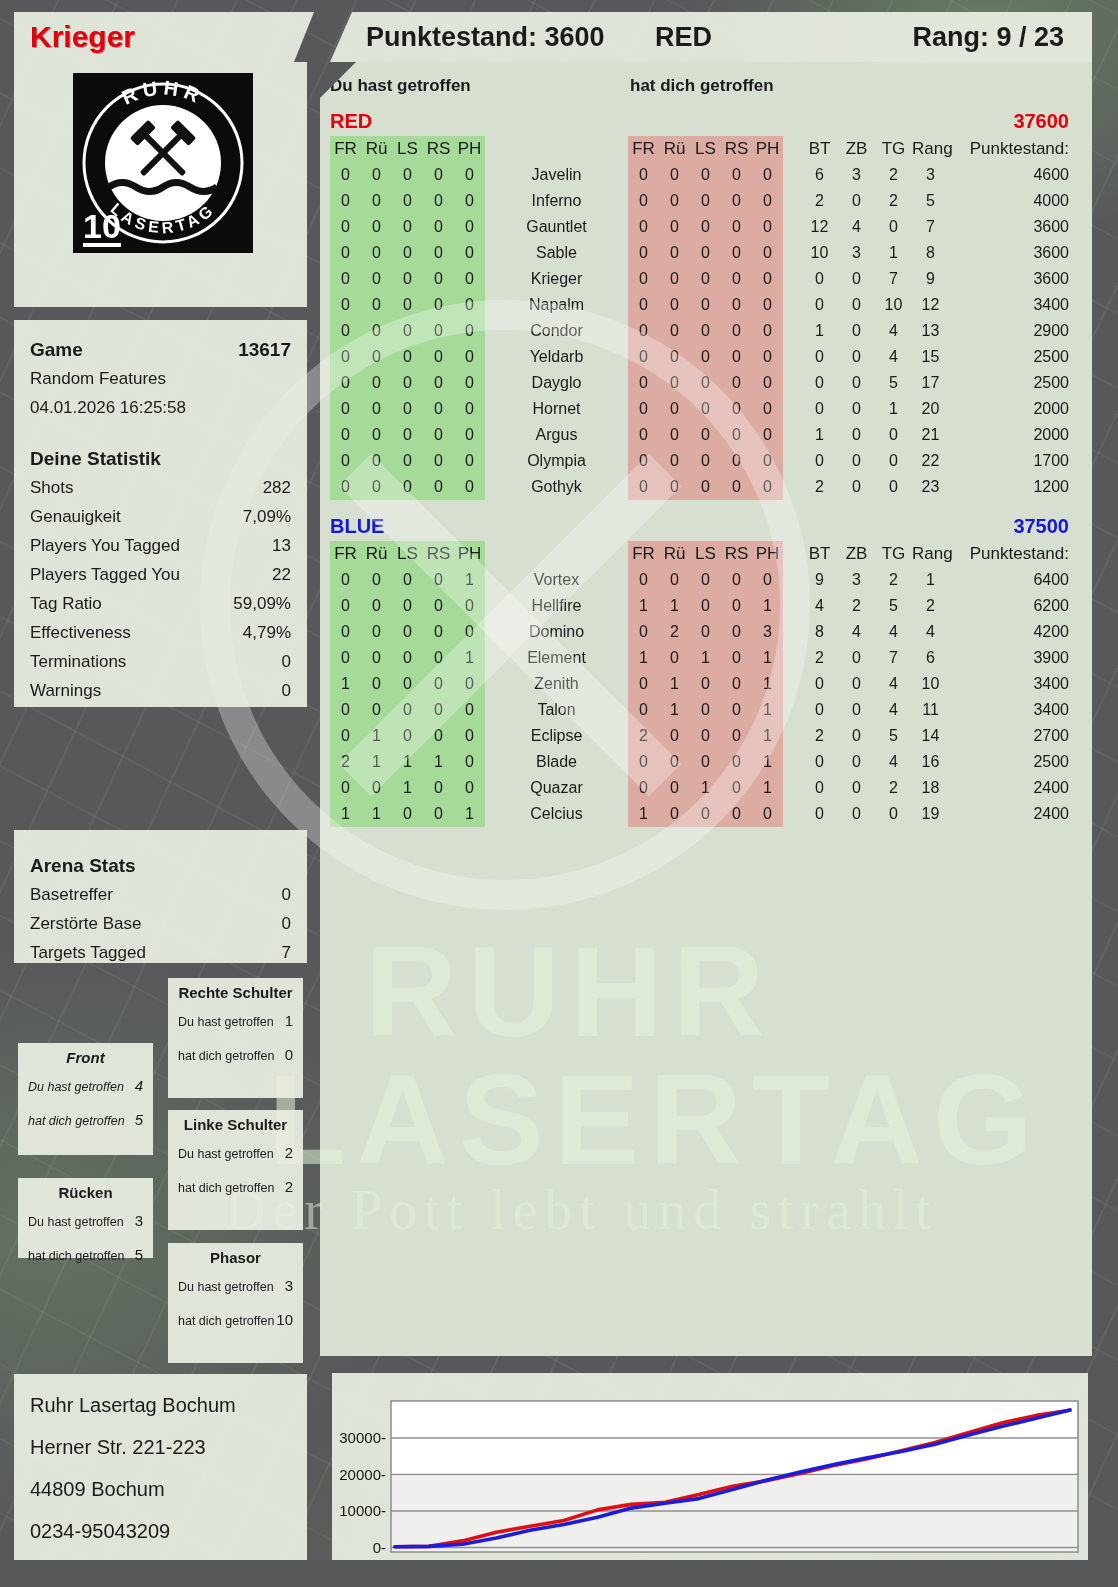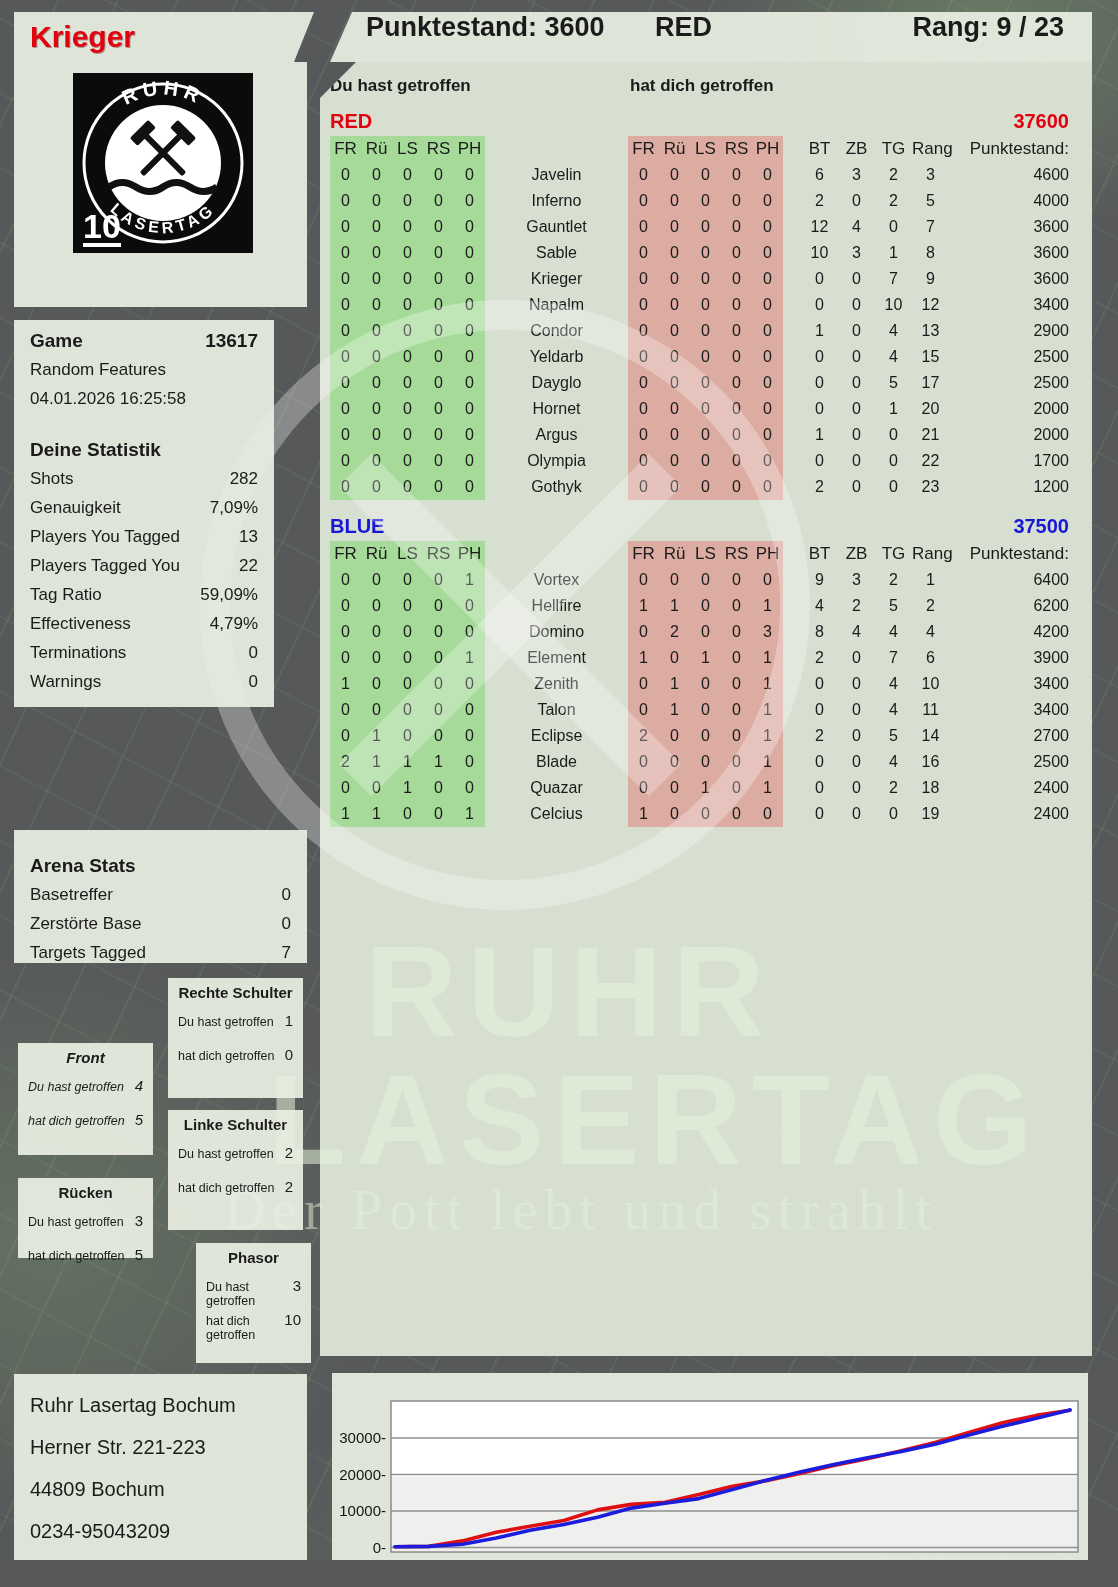--- a/index.html
+++ b/index.html
@@ -13,32 +13,32 @@
       repeating-linear-gradient(28deg, transparent 0 64px, rgba(190,235,170,0.06) 64px 66px),
       #57585a;}
   .panel{position:absolute;background:rgba(233,239,226,0.93);}
   
   .hdr-left{left:14px;top:12px;width:300px;height:50px;z-index:3;
     clip-path:polygon(0 0,100% 0,calc(100% - 20px) 100%,0 100%);
     display:flex;align-items:center;padding-left:16px;}
   .hdr-left .t{font-size:30px;font-weight:bold;color:#e3000f;text-shadow:1px 1px 0 rgba(60,0,0,0.35);}
   .hdr-main{left:330px;top:12px;width:762px;height:50px;z-index:3;
     clip-path:polygon(22px 0,100% 0,100% 100%,0 100%);
-    display:flex;font-size:27px;font-weight:bold;}
+    display:flex;align-items:center;font-size:27px;font-weight:bold;}
   .hdr-main .score{margin-left:36px;}
   .hdr-main .team{position:absolute;left:325px;}
   .hdr-main .rank{position:absolute;right:28px;}
   
   .wm{position:absolute;z-index:2;pointer-events:none;}
   .wm-big{font-weight:bold;font-size:128px;letter-spacing:10px;color:rgba(228,243,216,0.55);white-space:nowrap;}
   .wm-slogan{font-family:"Liberation Serif",serif;font-size:56px;letter-spacing:7px;color:rgba(228,243,216,0.50);white-space:nowrap;}
   
   .logo-panel{left:14px;top:62px;width:293px;height:245px;z-index:3;}
   .logo-box{position:absolute;left:59px;top:11px;width:180px;height:180px;}
-  .game-panel{left:14px;top:320px;width:260px;height:387px;z-index:3;padding:6px 16px 0 16px;font-size:17px;}
+  .game-panel{left:14px;top:320px;width:293px;height:387px;z-index:3;padding:15px 16px 0 16px;font-size:17px;}
   .grow{height:29px;display:flex;justify-content:space-between;align-items:center;}
   .grow.b{font-weight:bold;font-size:19px;}
   .gap22{height:22px;}
   .arena-panel{left:14px;top:830px;width:293px;height:133px;z-index:3;padding:21px 16px 0 16px;font-size:17px;}
   .hitbox{position:absolute;z-index:3;background:rgba(233,239,226,0.93);padding:6px 10px 0 10px;}
   .hitbox .ttl{font-weight:bold;font-size:15px;text-align:center;height:28px;}
   .hitbox .r{display:flex;justify-content:space-between;align-items:baseline;height:34px;}
   .hitbox .r .l{font-size:12.5px;}
   .hitbox .r .v{font-size:15px;}
   .addr-panel{left:14px;top:1374px;width:293px;height:186px;z-index:3;padding:10px 0 0 16px;font-size:20px;}
@@ -721,21 +721,21 @@
     <div class="ttl">Rücken</div>
     <div class="r">
         <span class="l">Du hast getroffen</span>
         <span class="v">3</span>
       </div>
     <div class="r">
         <span class="l">hat dich getroffen</span>
         <span class="v">5</span>
       </div>
   </div>
-  <div class="hitbox" style="left:168px;top:1243px;width:115px;height:120px;margin-left:28px;">
+  <div class="hitbox" style="left:168px;top:1243px;width:135px;height:120px;">
     <div class="ttl">Phasor</div>
     <div class="r">
         <span class="l">Du hast getroffen</span>
         <span class="v">3</span>
       </div>
     <div class="r">
         <span class="l">hat dich getroffen</span>
         <span class="v">10</span>
       </div>
   </div>

